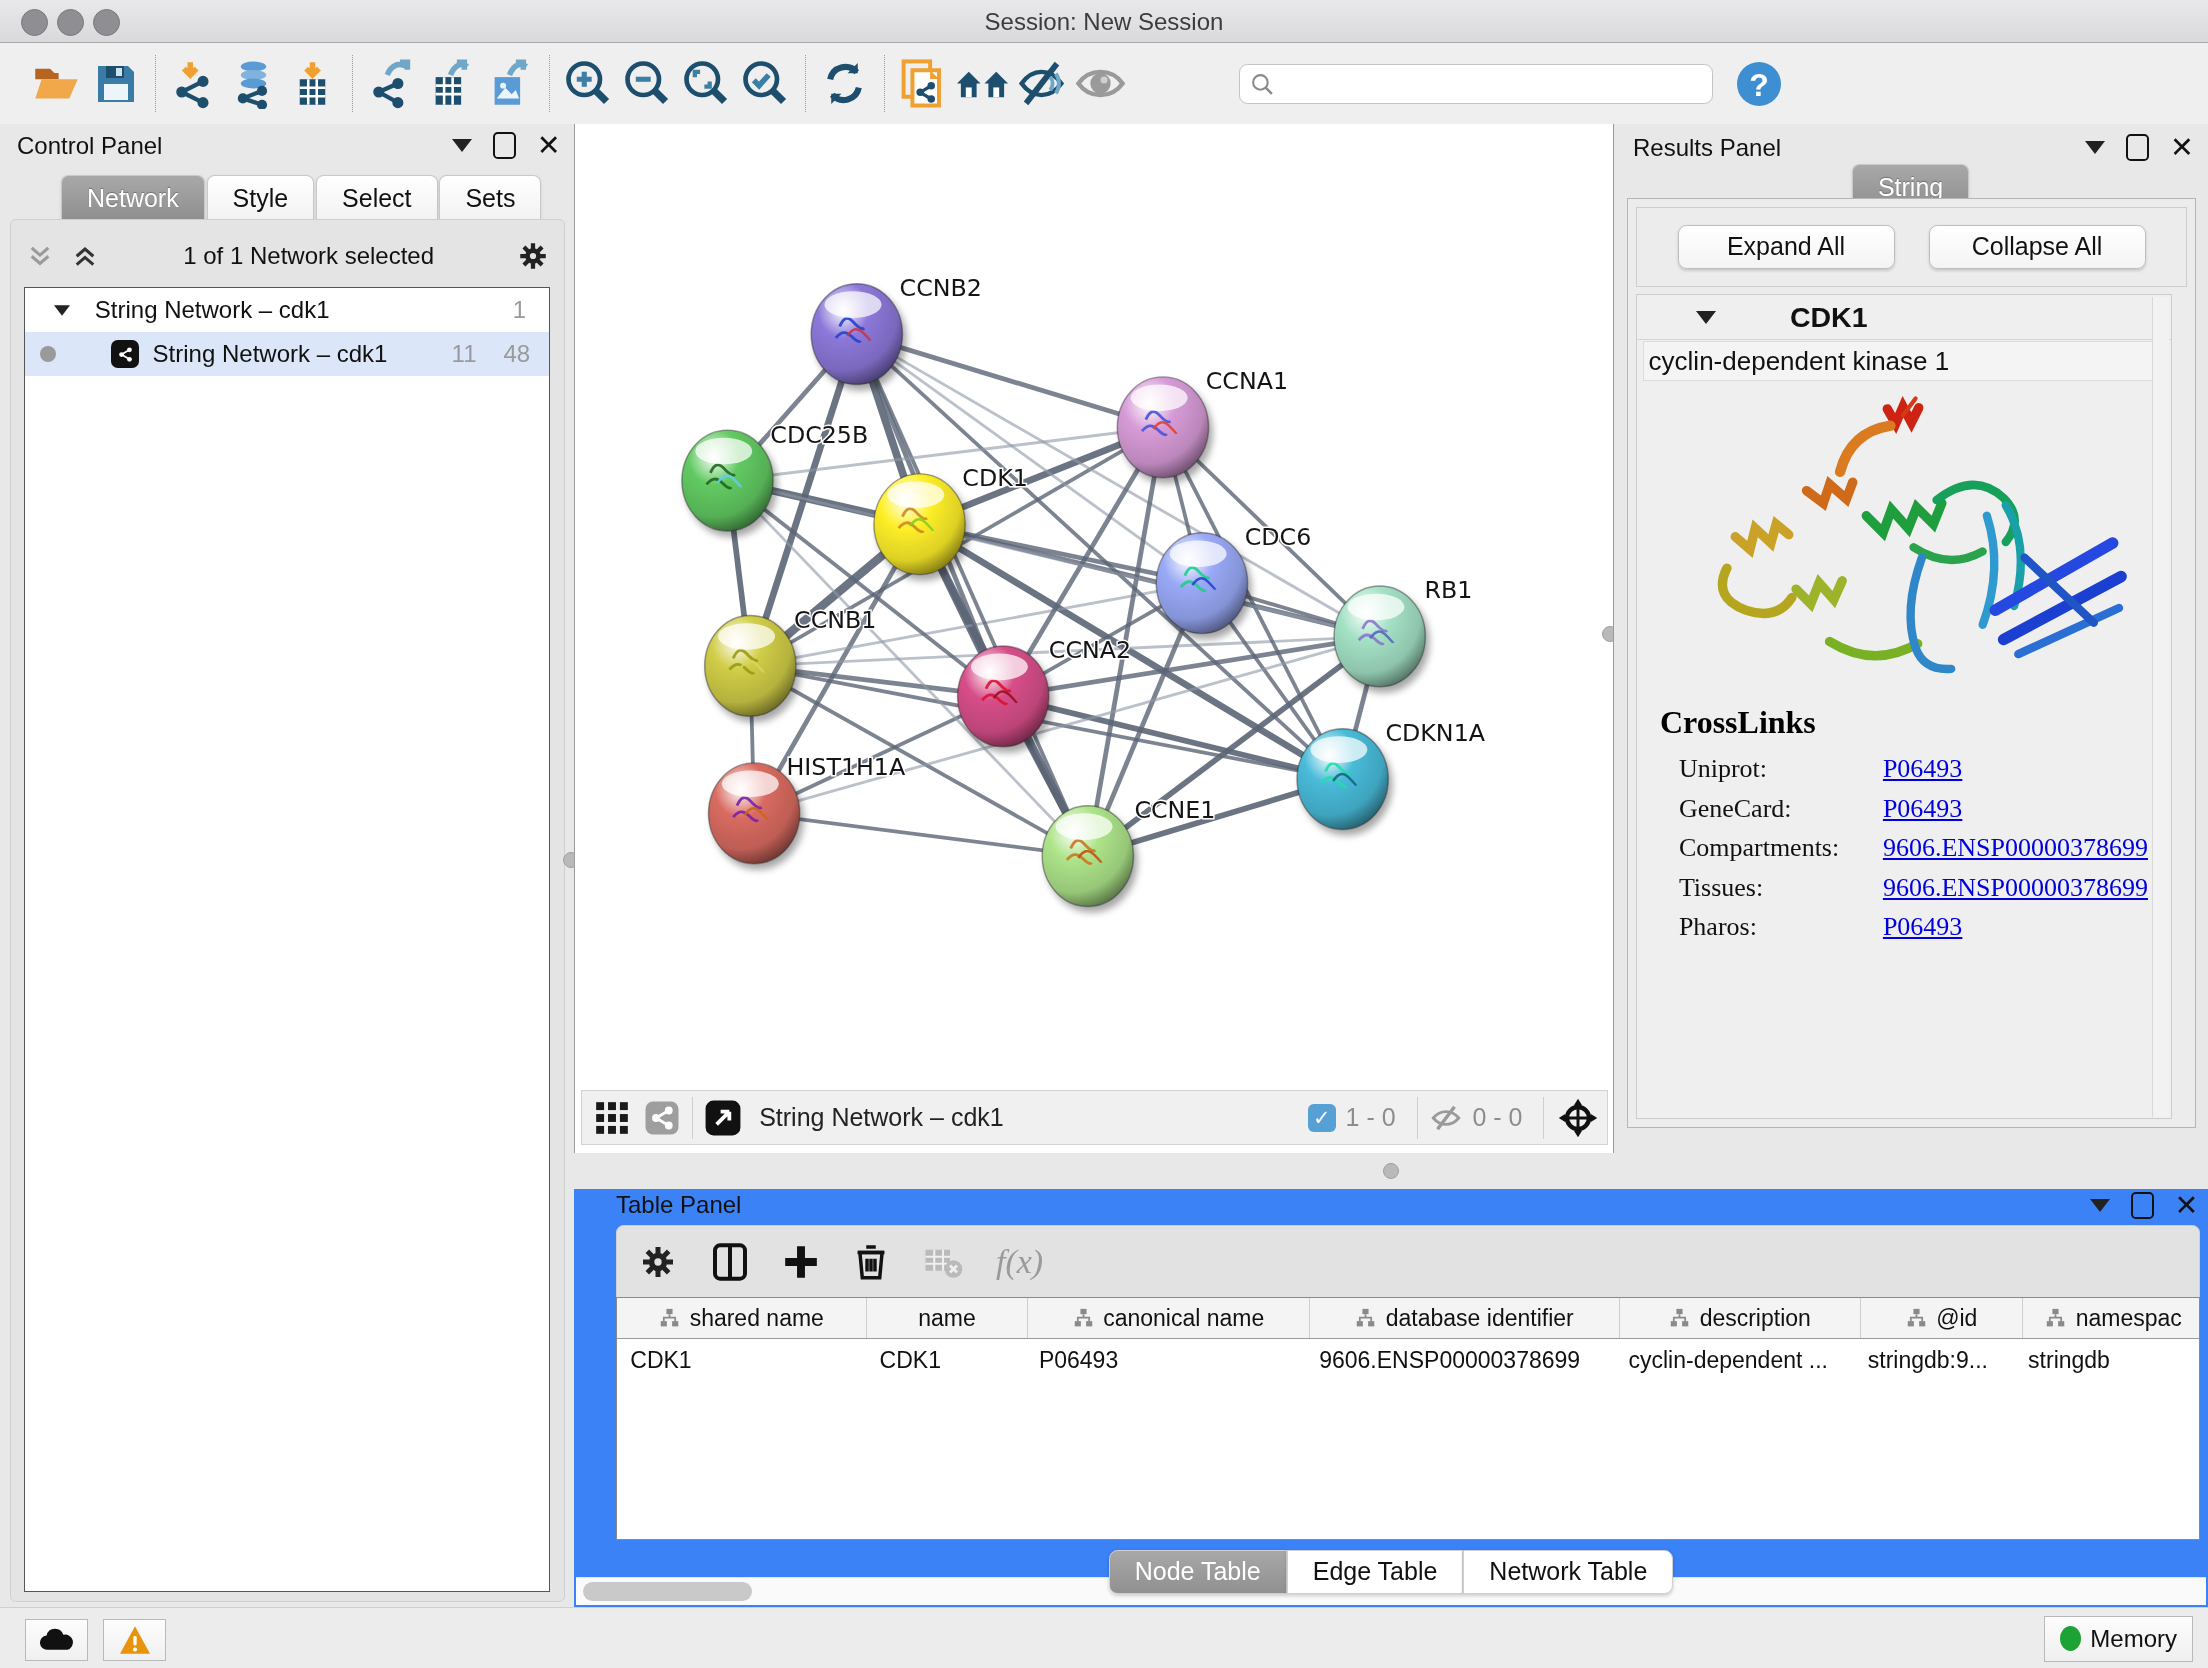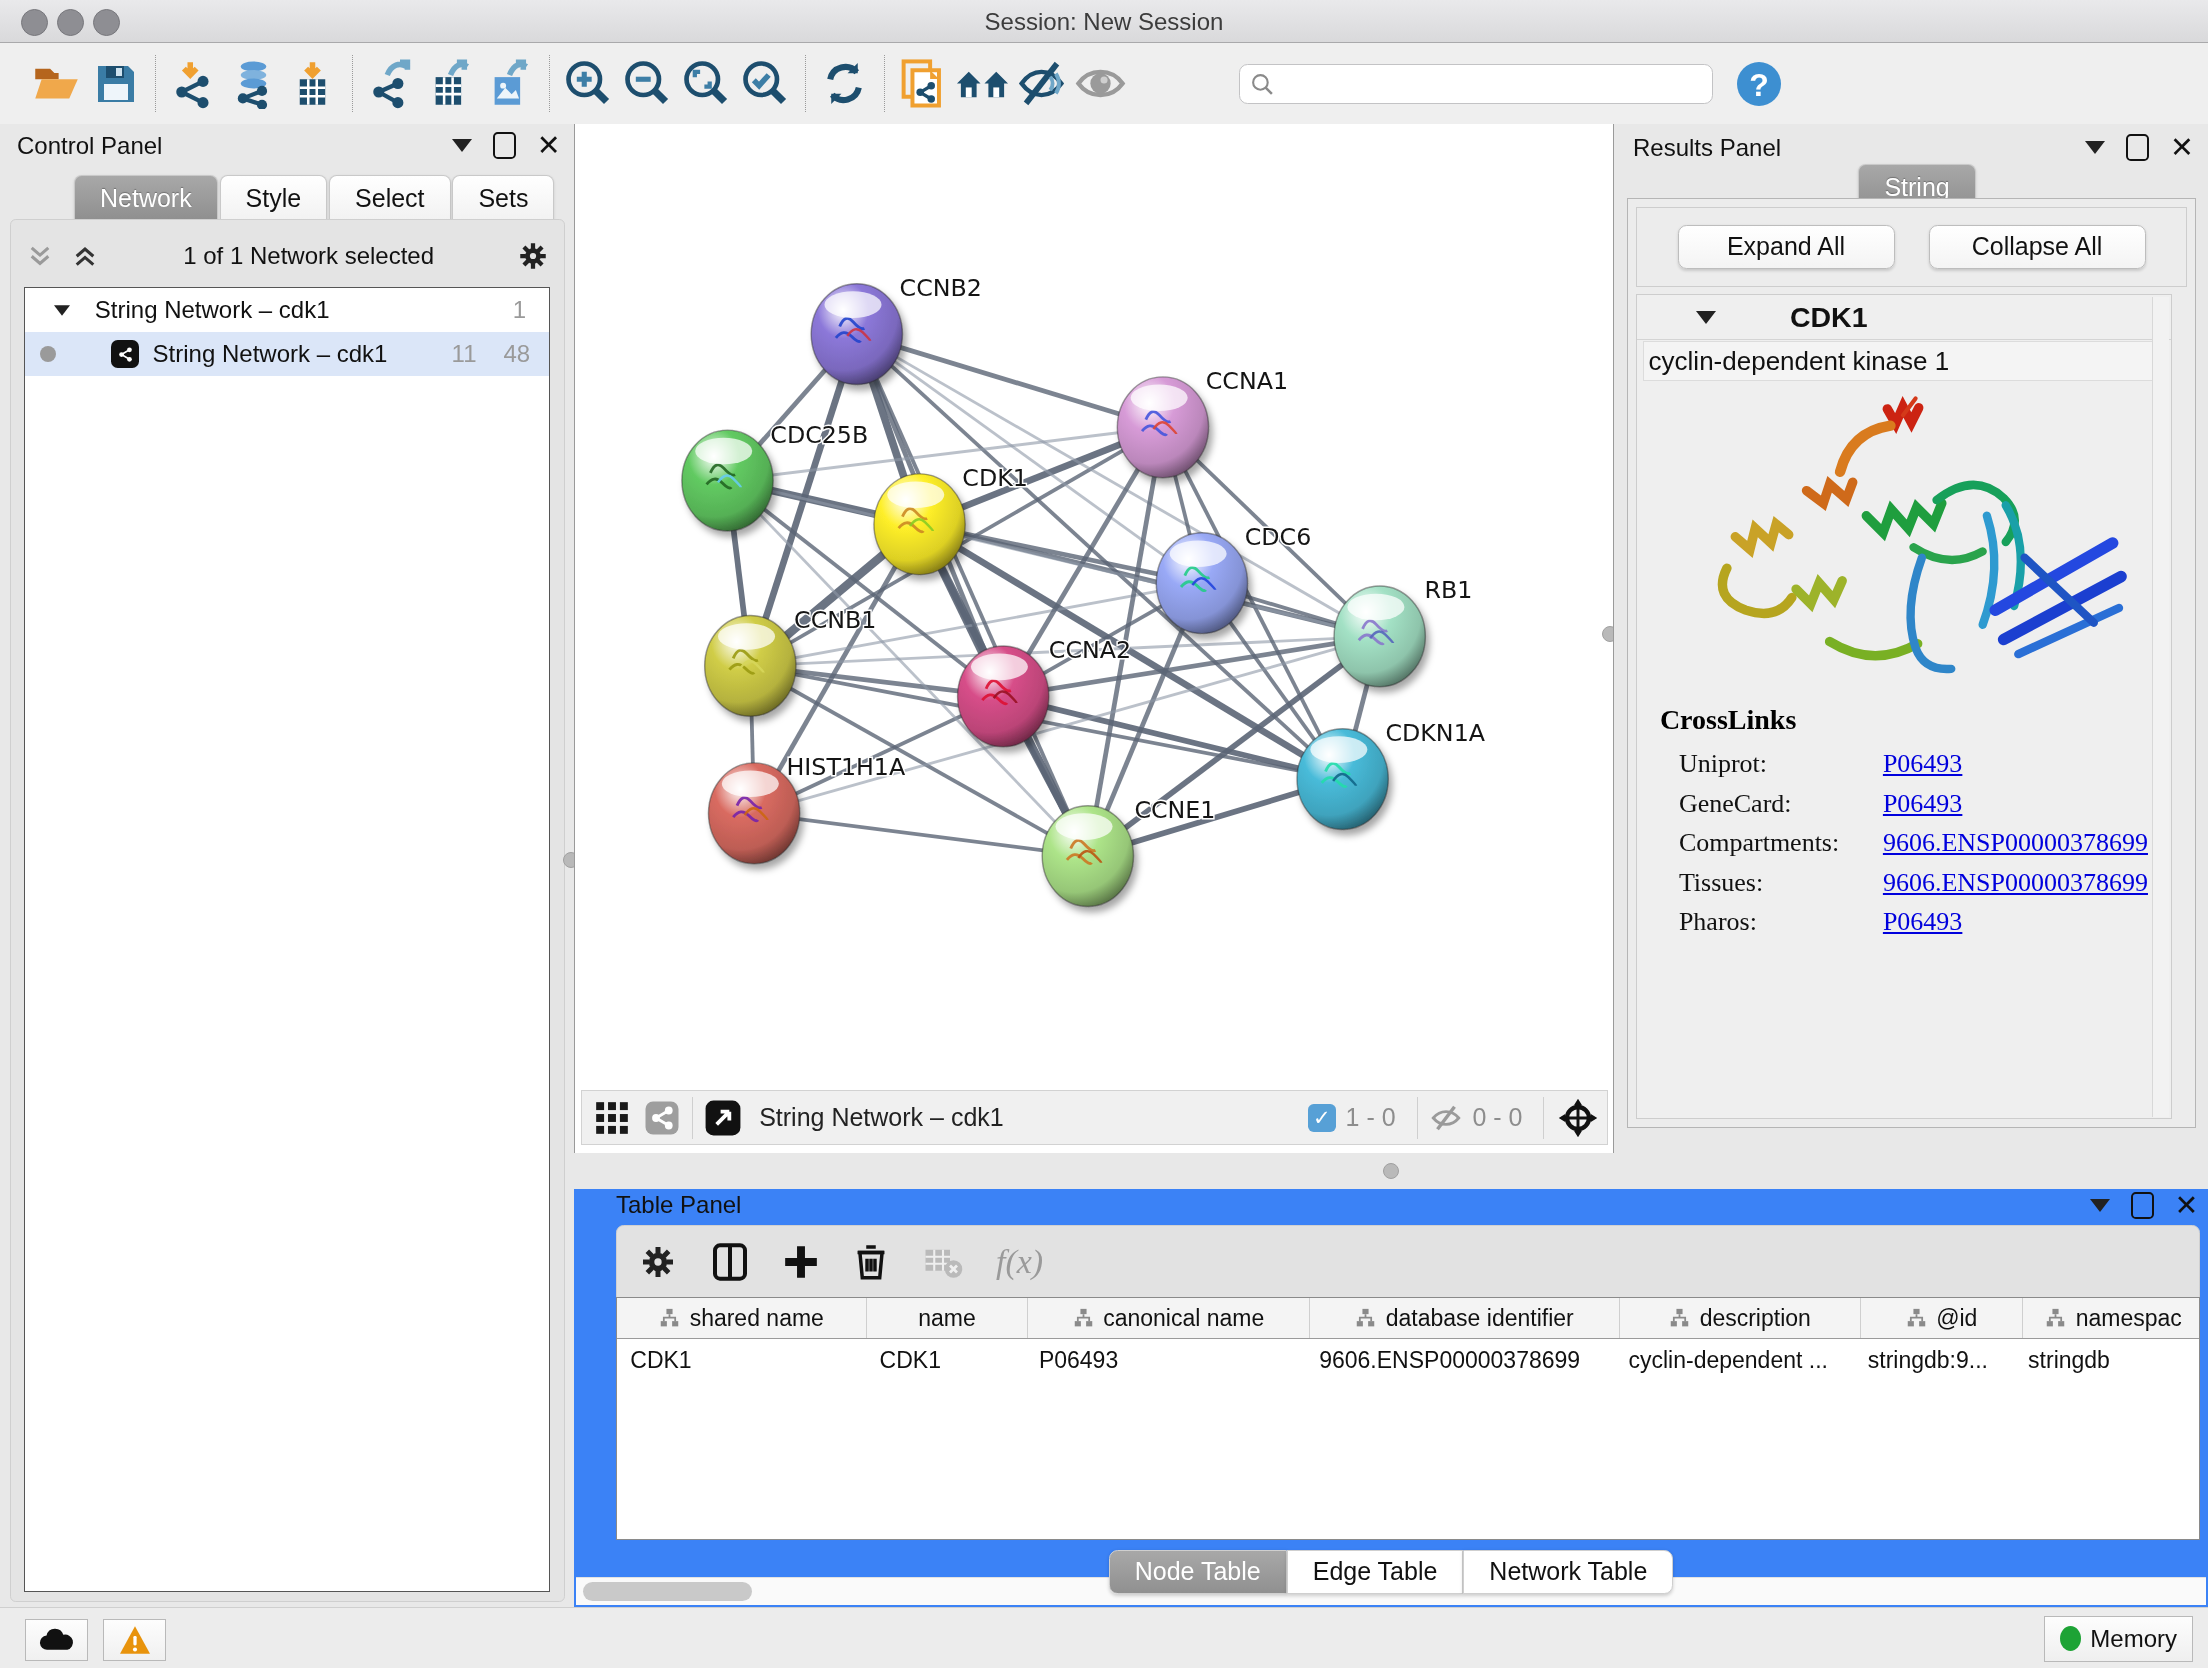--- a/index.html
+++ b/index.html
@@ -27,21 +27,21 @@
     border-top:13.3px solid #222;}
   .sq{width:19px;height:23px;border:2.9px solid #111;border-radius:4.8px;}
   .xx{font-size:28.5px;font-weight:bold;color:#111;line-height:23px;}
   
   #control-panel{left:0;top:124px;width:574px;height:1484px;background:#e8e8e8;}
   #cp-header{position:absolute;left:17px;right:13.3px;top:7.6px;display:flex;justify-content:space-between;align-items:center;}
   .tabrow{position:absolute;display:flex;}
   .tab{height:44px;display:flex;align-items:center;justify-content:center;padding:0 25px;
     background:linear-gradient(#ffffff,#f2f2f2);border:1px solid #c9c9c9;border-bottom:none;
     border-radius:7.6px 7.6px 0 0;font-size:25px;color:#111;margin-right:1.9px;box-shadow:0 1.9px 2.9px rgba(0,0,0,.12);}
-  .tab.sel{background:linear-gradient(#a8a8a8,#8f8f8f);color:#fff;text-shadow:0 -1px 1px rgba(0,0,0,.3);margin-left:13px;}
+  .tab.sel{background:linear-gradient(#a8a8a8,#8f8f8f);color:#fff;text-shadow:0 -1px 1px rgba(0,0,0,.3);}
   #cp-body{position:absolute;left:9.5px;right:9.5px;top:95px;bottom:5.7px;background:#e4e4e4;
     border:1px solid #cfcfcf;border-radius:5.7px;}
   #cp-statusrow{position:absolute;left:13.3px;right:13.3px;top:17px;height:38px;display:flex;align-items:center;}
   #cp-status{flex:1;text-align:center;font-size:24px;color:#111;}
   #cp-list{position:absolute;left:13.3px;right:13.3px;top:67px;bottom:9.5px;background:#fff;border:1.9px solid #555;}
   .tree-row{position:relative;height:44px;display:flex;align-items:center;font-size:24px;color:#111;}
   .tree-row .cnt{color:#9a9a9a;}
   #tree-child{background:#dbe6f8;}
   .bullet{width:16px;height:16px;border-radius:50%;background:#9a9a9a;}
   .share-badge{width:28.5px;height:28.5px;border-radius:6.7px;background:#111;display:flex;align-items:center;justify-content:center;}
@@ -68,21 +68,21 @@
     border-radius:8.6px;font-size:25px;color:#111;display:flex;align-items:center;justify-content:center;
     box-shadow:0 1.9px 2.9px rgba(0,0,0,.15);padding:0 17px;}
   #rp-section{position:absolute;left:7.6px;right:23px;top:95px;bottom:7.6px;border:1px solid #cdcdcd;background:#efefef;}
   #rp-sec-head{position:absolute;left:0;right:0;top:0;height:44px;display:flex;align-items:center;
     border-bottom:1px solid #d4d4d4;}
   #rp-gene{font-size:28.5px;font-weight:bold;color:#111;margin-left:74px;}
   #rp-desc{position:absolute;left:5.7px;right:5.7px;top:46px;height:38px;background:#f4f4f4;border:1px solid #dcdcdc;
     font-size:26px;color:#111;display:flex;align-items:center;padding-left:5px;}
   #rp-protein{position:absolute;left:28.5px;top:95px;}
   #rp-cross{position:absolute;left:23px;top:409px;right:9.5px;font-family:"Liberation Serif","DejaVu Serif",serif;}
-  #rp-cross-title{font-size:28px;font-weight:bold;color:#000;margin-bottom:13.3px;}
+  #rp-cross-title{font-size:32px;font-weight:bold;color:#000;margin-bottom:13.3px;}
   .cl-row{display:flex;margin:9.5px 0 9.5px 19px;font-size:26px;}
   .cl-label{width:204px;color:#111;}
   .cl-value{color:#0000dd;text-decoration:underline;}
   #rp-scroll{position:absolute;right:1.9px;top:1.9px;bottom:1.9px;width:16px;background:#f2f2f2;border-left:1px solid #d8d8d8;}
   
   #h-splitter{left:574px;top:1153px;width:1634px;height:36px;background:#e8e8e8;display:flex;align-items:center;justify-content:center;}
   
   #table-panel{left:574px;top:1189px;width:1634px;height:418px;background:#3b82f6;}
   #tp-header{position:absolute;left:42px;right:9.5px;top:0px;display:flex;justify-content:space-between;align-items:center;height:32px;}
   #tp-toolbar{position:absolute;left:42px;right:7.6px;top:36px;height:72px;background:#e2e2e2;border:1px solid #d0d0d0;

